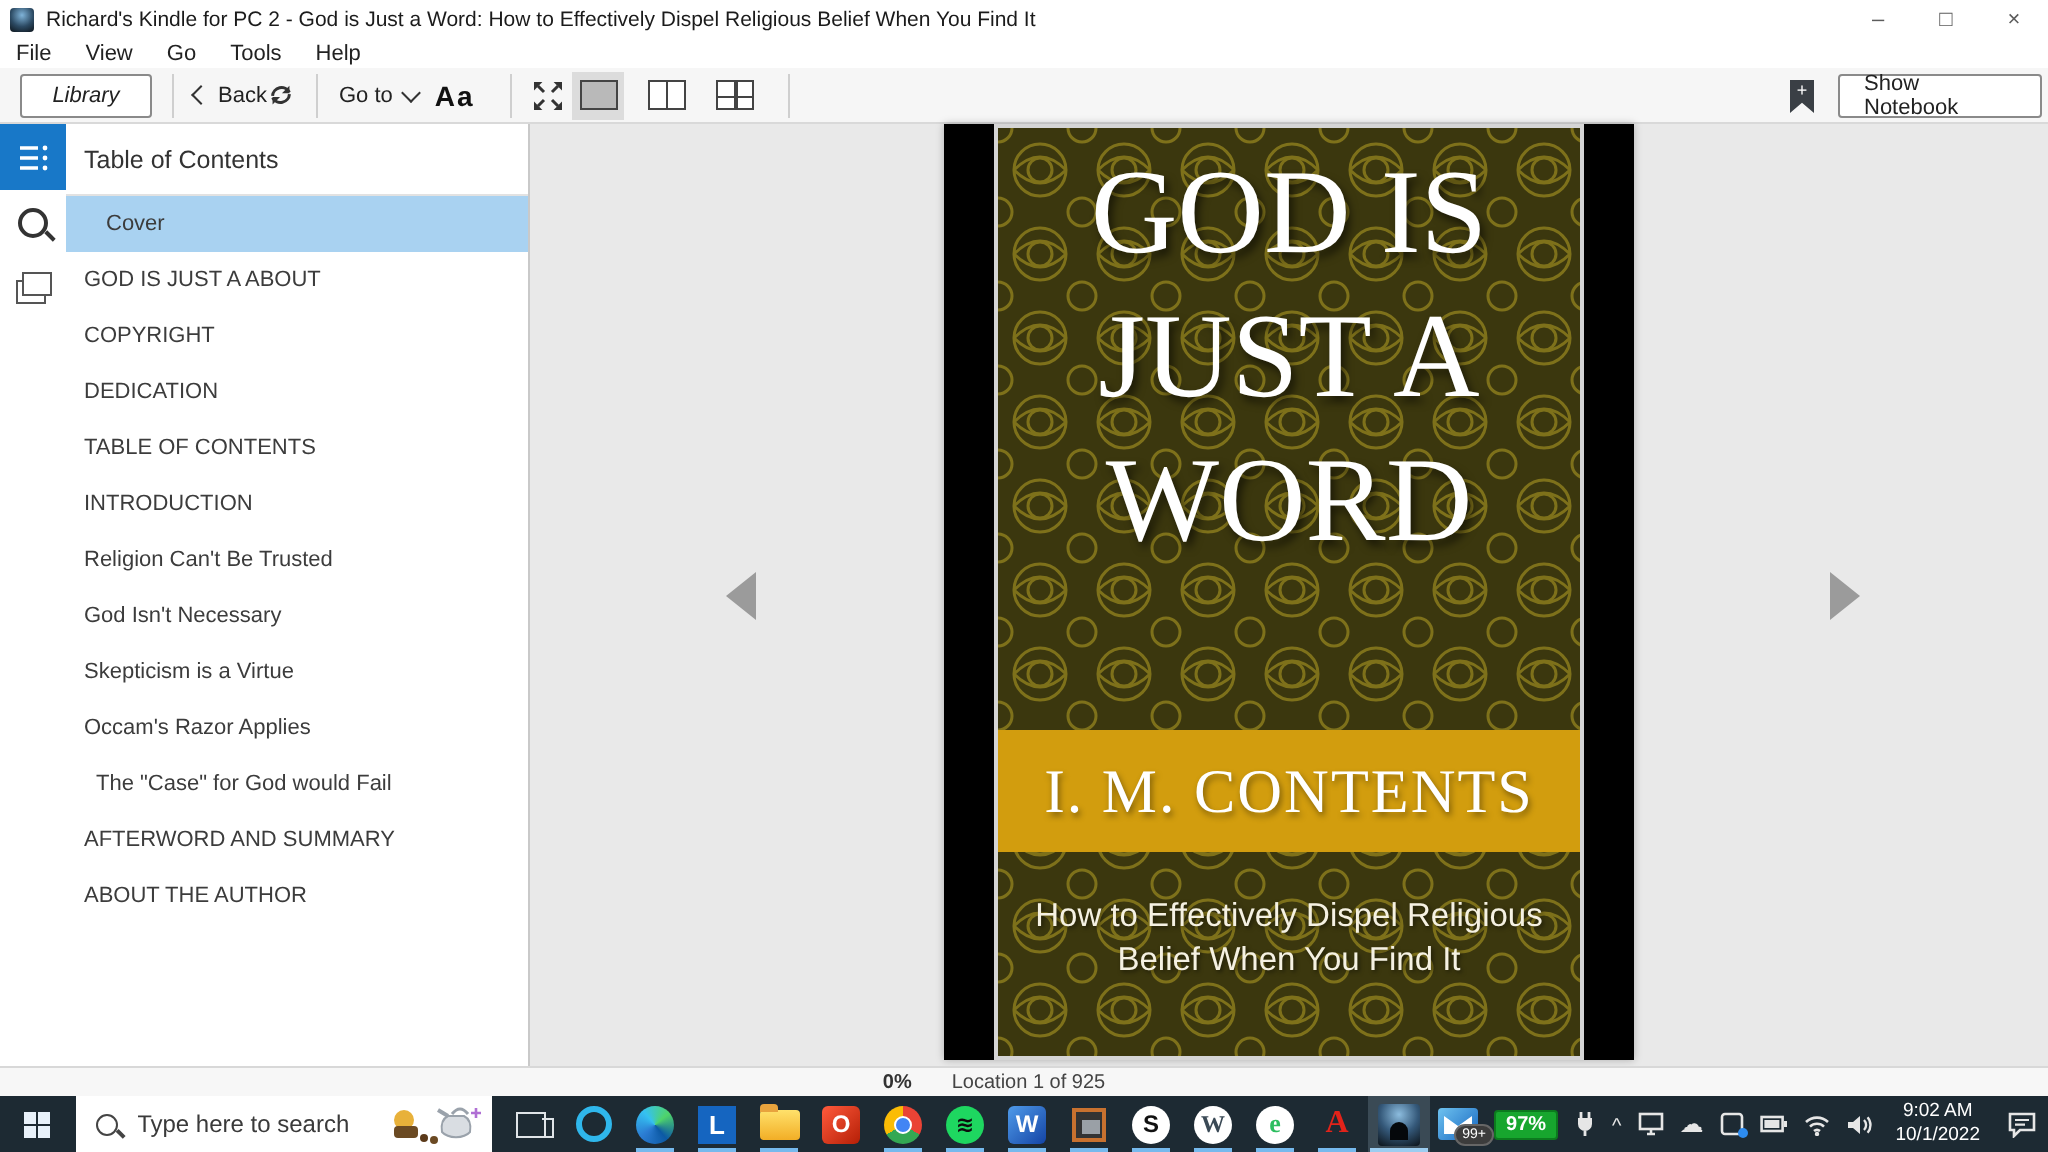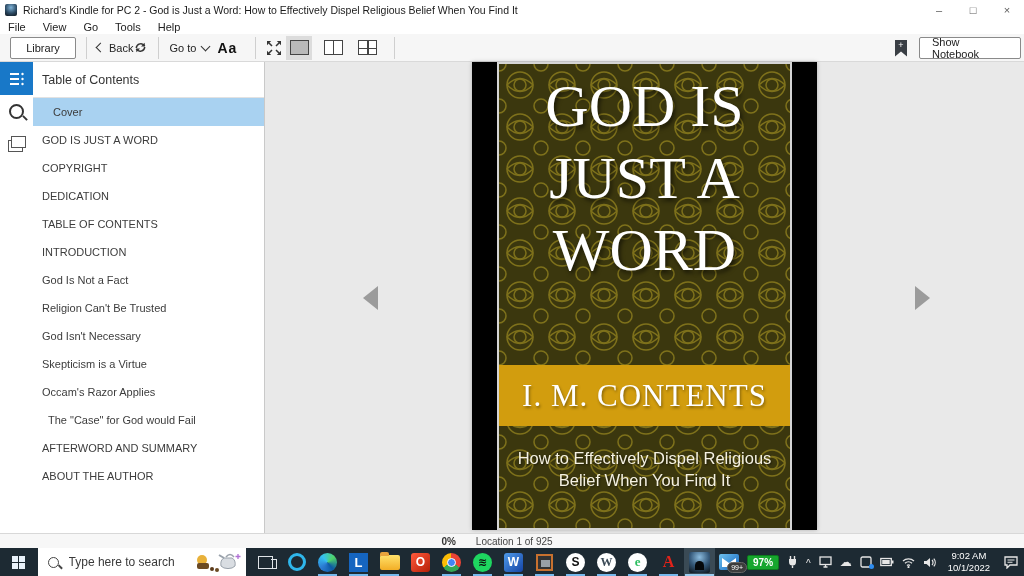--- a/index.html
+++ b/index.html
@@ -18,21 +18,21 @@
   
   .menubar{position:absolute;left:0;top:20px;width:1024px;height:14px;background:#fff;
            display:flex;align-items:center;padding-left:8px;box-sizing:border-box;}
   .menubar span{font-size:11px;color:#222;margin-right:17px;}
   
   .toolbar{position:absolute;left:0;top:34px;width:1024px;height:28px;background:#f6f6f6;
            border-bottom:1px solid #d9d9d9;box-sizing:border-box;display:flex;align-items:center;}
   .tb-btn{height:22px;border:1px solid #8a8a8a;background:#fff;border-radius:2px;
           font-size:11px;color:#222;display:flex;align-items:center;justify-content:center;
           padding:0 12px;box-sizing:border-box;}
-  .btn-library{margin-left:10px;width:66px;}
+  .btn-library{margin-left:10px;width:66px;font-style:italic;}
   .tb-sep{width:1px;height:22px;background:#cfcfcf;margin:0 10px;}
   .tb-item{display:flex;align-items:center;font-size:11px;color:#222;margin:0 0;}
   .chev-left{width:6px;height:6px;border-left:1.5px solid #333;border-bottom:1.5px solid #333;
              transform:rotate(45deg);margin-right:5px;}
   .chev-down{width:6px;height:6px;border-left:1.5px solid #333;border-bottom:1.5px solid #333;
              transform:rotate(-45deg);margin-left:6px;margin-top:-3px;}
   .aa{font-size:14px;font-weight:bold;color:#111;margin:0 8px;letter-spacing:1px;}
   .view-ic{width:26px;height:24px;display:flex;align-items:center;justify-content:center;margin:0 4px;}
   .view-ic.pressed{background:#dcdcdc;}
   .vi-single{width:17px;height:13px;border:1.5px solid #444;background:#b9b9b9;}
@@ -261,26 +261,25 @@
     </div>
     <div class="strip-btn">
       <div class="copies"></div>
     </div>
   </div>
 
   <div class="toc">
     <div class="toc-header">Table of Contents</div>
     <div id="toc-list">
         <div class="toc-item selected">Cover</div>
-        <div class="toc-item">GOD IS JUST A WORD</div>
+        <div class="toc-item">GOD IS JUST A ABOUT</div>
         <div class="toc-item">COPYRIGHT</div>
         <div class="toc-item">DEDICATION</div>
         <div class="toc-item">TABLE OF CONTENTS</div>
         <div class="toc-item">INTRODUCTION</div>
-        <div class="toc-item">God Is Not a Fact</div>
         <div class="toc-item">Religion Can't Be Trusted</div>
         <div class="toc-item">God Isn't Necessary</div>
         <div class="toc-item">Skepticism is a Virtue</div>
         <div class="toc-item">Occam's Razor Applies</div>
         <div class="toc-item indent">The "Case" for God would Fail</div>
         <div class="toc-item">AFTERWORD AND SUMMARY</div>
         <div class="toc-item">ABOUT THE AUTHOR</div>
       </div>
   </div>
 

